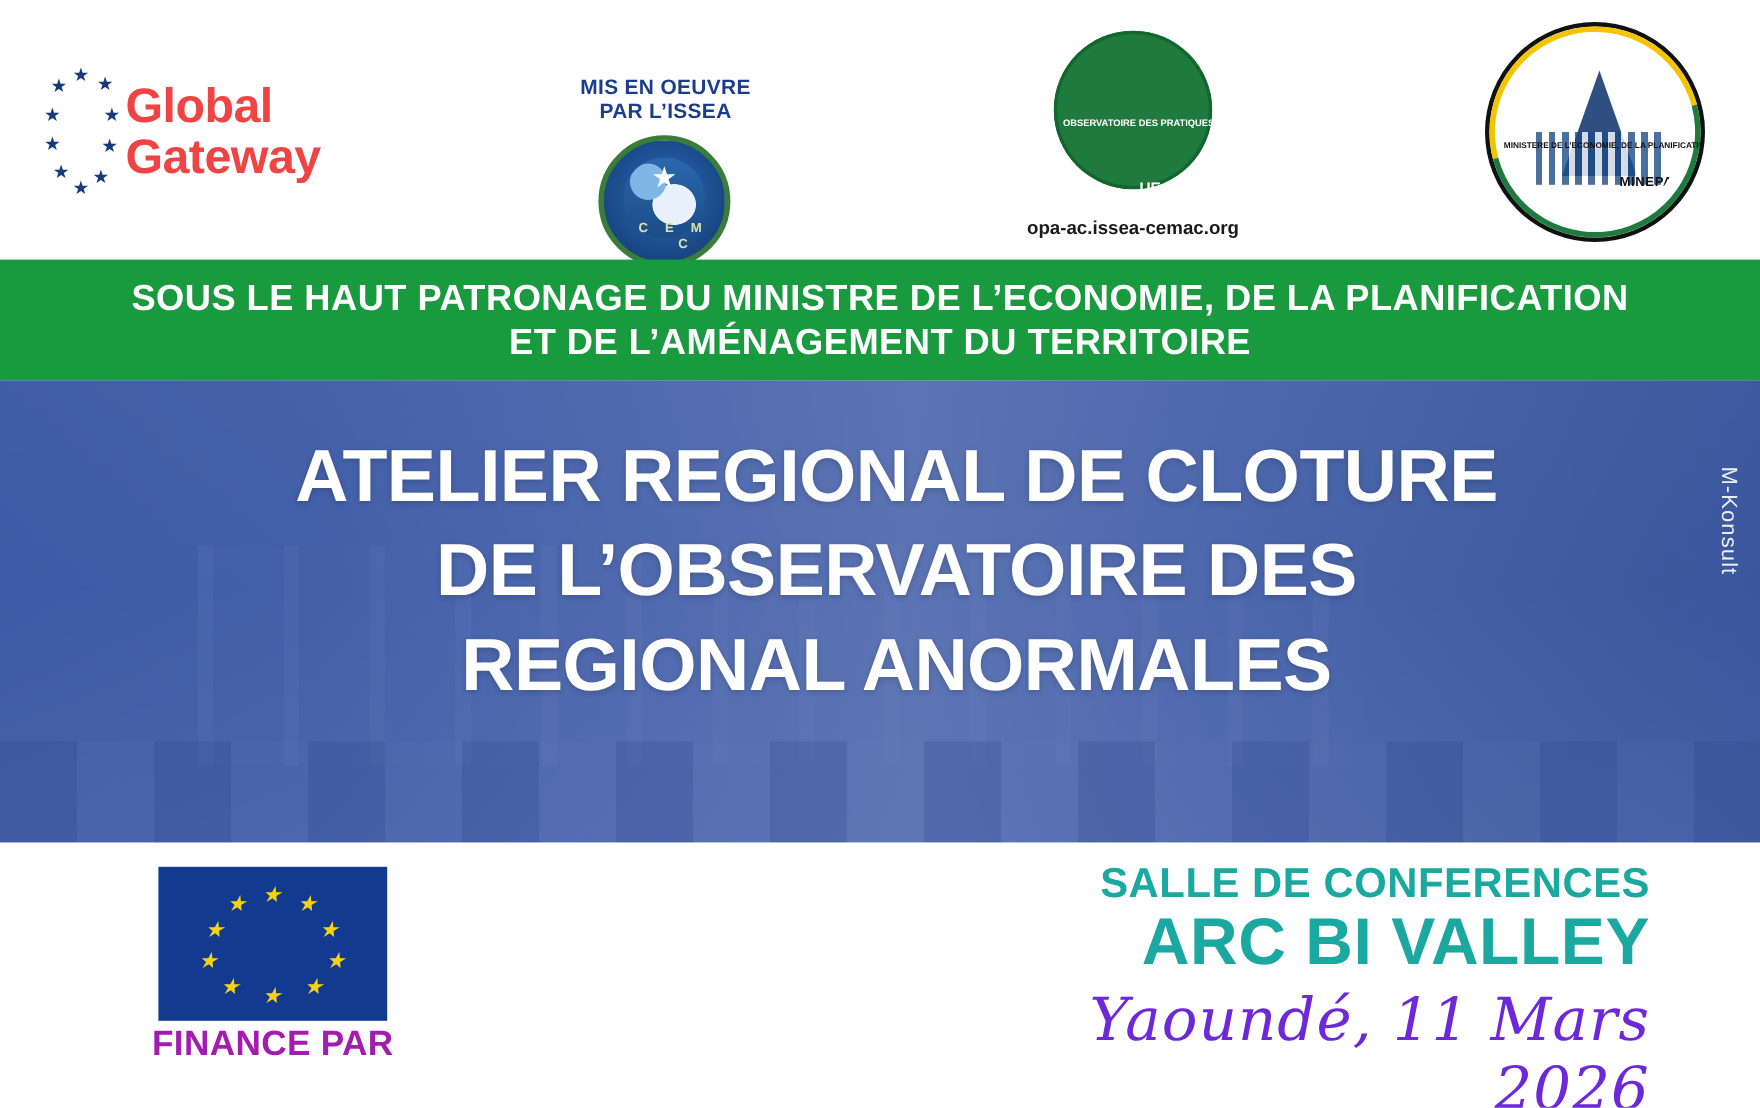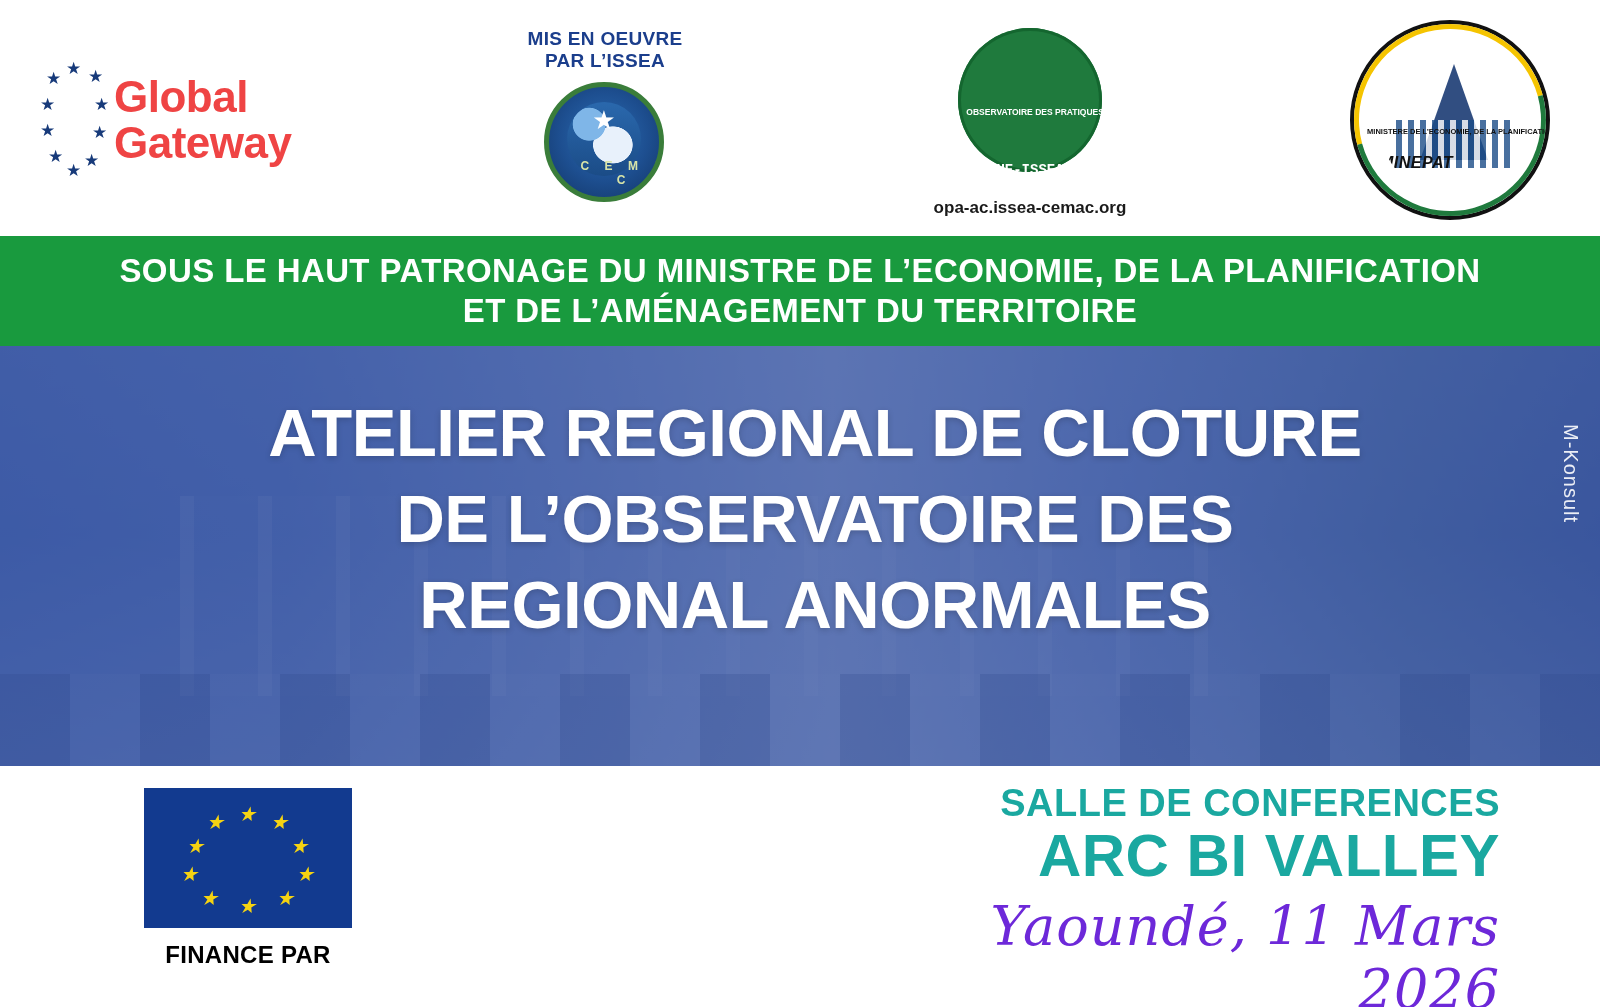--- a/index.html
+++ b/index.html
@@ -59,20 +59,21 @@
     left: 505px; top: 28px;
     width: 200px;
     text-align: center;
   }
   .issea-top {
     color: #1B3E8C;
     font-weight: bold;
     font-size: 19px;
     line-height: 1.15;
     letter-spacing: 0.3px;
+    margin-top: 41px;
   }
   .cemac-logo {
     margin: 4px auto 0;
     position: relative;
     width: 150px;
     height: 148px;
   }
   .cemac-ring {
     position: absolute;
     left: 14px; top: 6px;
@@ -173,25 +174,24 @@
     text-align: center;
     font-weight: bold;
     font-size: 27px;
     color: #1B3E8C;
     letter-spacing: 1px;
   }
   .opa-ue {
     position: absolute;
     left: 0; bottom: 8px;
     width: 114px;
-    text-align: center;
+    text-align: right;
     font-weight: bold;
     font-size: 14px;
     color: #ffffff;
-    font-family: Liberation Mono, monospace;
   }
   .opa-url {
     margin-top: 4px;
     font-weight: bold;
     font-size: 17px;
     color: #1a1a1a;
   }
   .opa-ring-text {
     position: absolute;
     left: 17px; top: 0;
@@ -286,26 +286,25 @@
     left: 16px; bottom: 30px;
     width: 116px; height: 48px;
     background:
       repeating-linear-gradient(90deg,#1b4c87 0 6px, #ffffff 6px 12px);
     opacity: 0.8;
   }
   .minepat-label {
     position: absolute;
     left: 0; bottom: 26px;
     width: 148px;
-    text-align: left;
-    font-size: 16px;
+    text-align: right;
+    font-size: 12px;
     font-weight: bold;
     color: #111111;
     letter-spacing: 0.5px;
-    font-style: italic;
   }
   .minepat-ring-text {
     position: absolute;
     left: 5px; top: 0;
     width: 200px; height: 200px;
   }
   .minepat-ring-text div {
     position: absolute;
     left: 50%; top: 50%;
     font-size: 7.5px;
@@ -423,24 +422,23 @@
     height: 140px;
     background: #123A8F;
   }
   .eu-flag i {
     position: absolute;
     color: #F5D312;
     font-size: 20px;
     line-height: 1;
   }
   .eu-caption {
-    margin-top: 12px;
-    color: #000000;
-    font-weight: bold;
-    font-size: 24px;
+    color: #a21caf;
+    font-weight: bold;
+    font-size: 32px;
     line-height: 1.25;
     letter-spacing: 0.3px;
   }
 
   .venue-block {
     position: absolute;
     right: 100px; top: 18px;
     width: 620px;
     text-align: right;
   }

